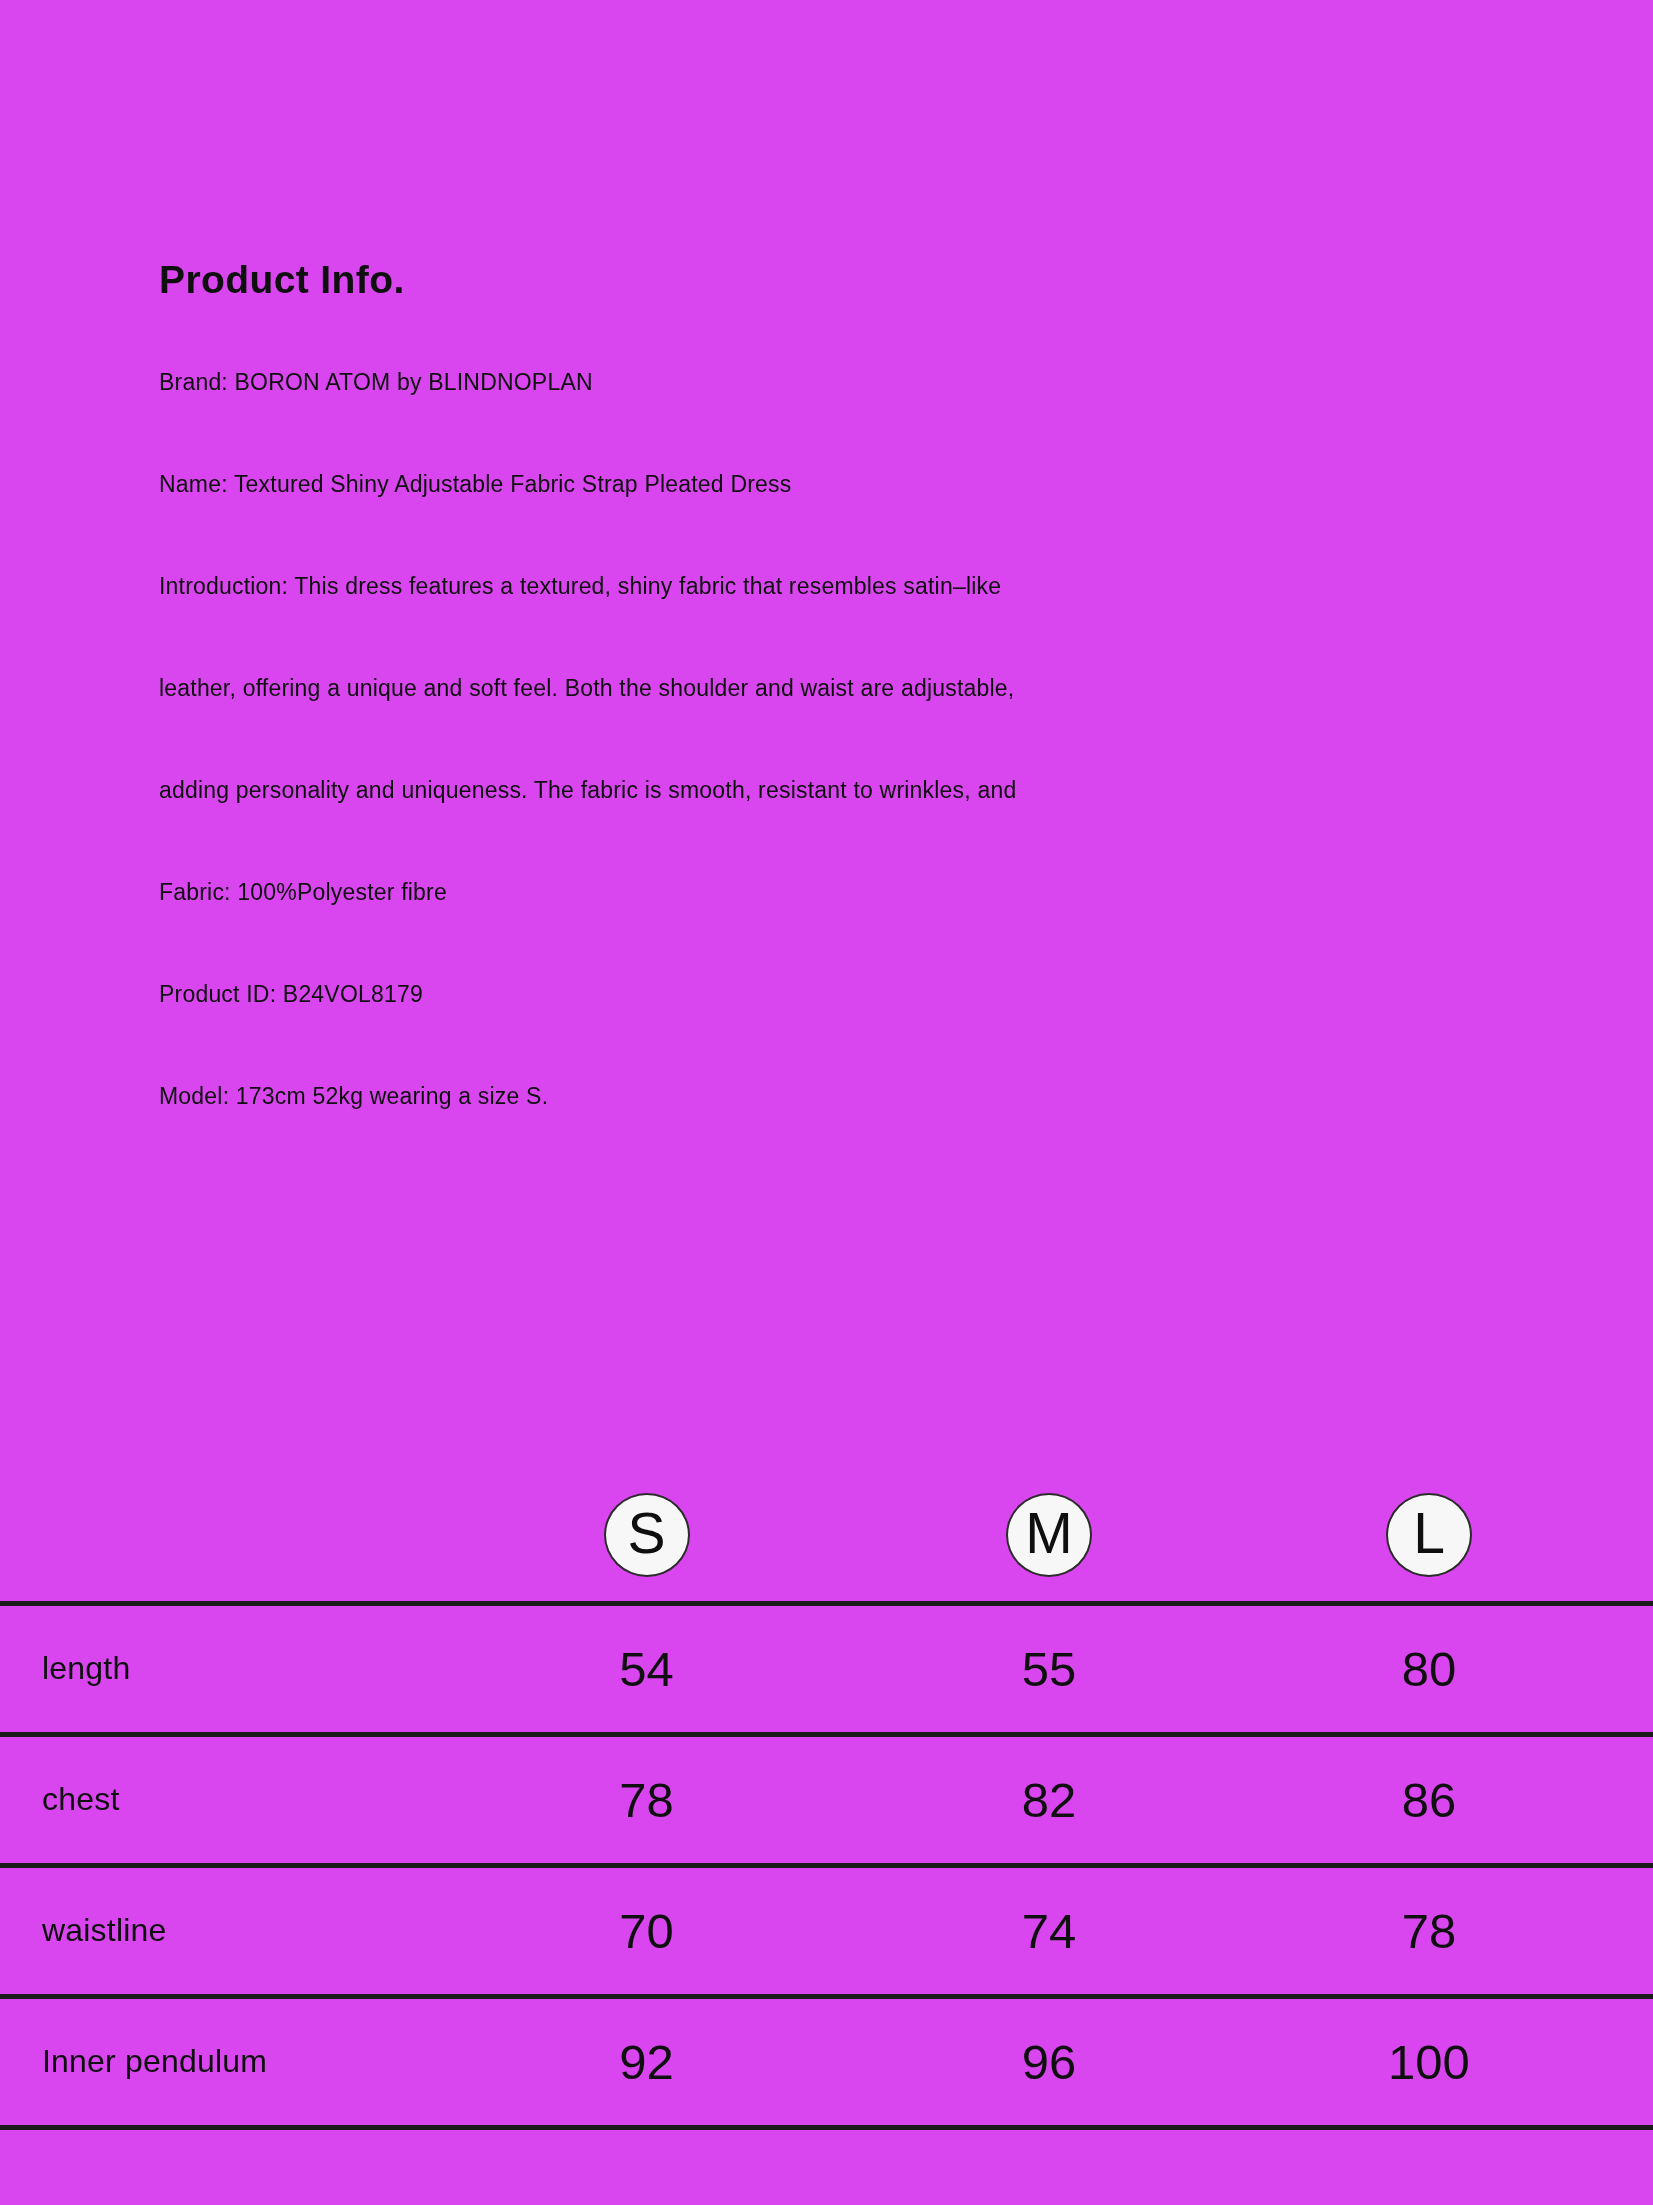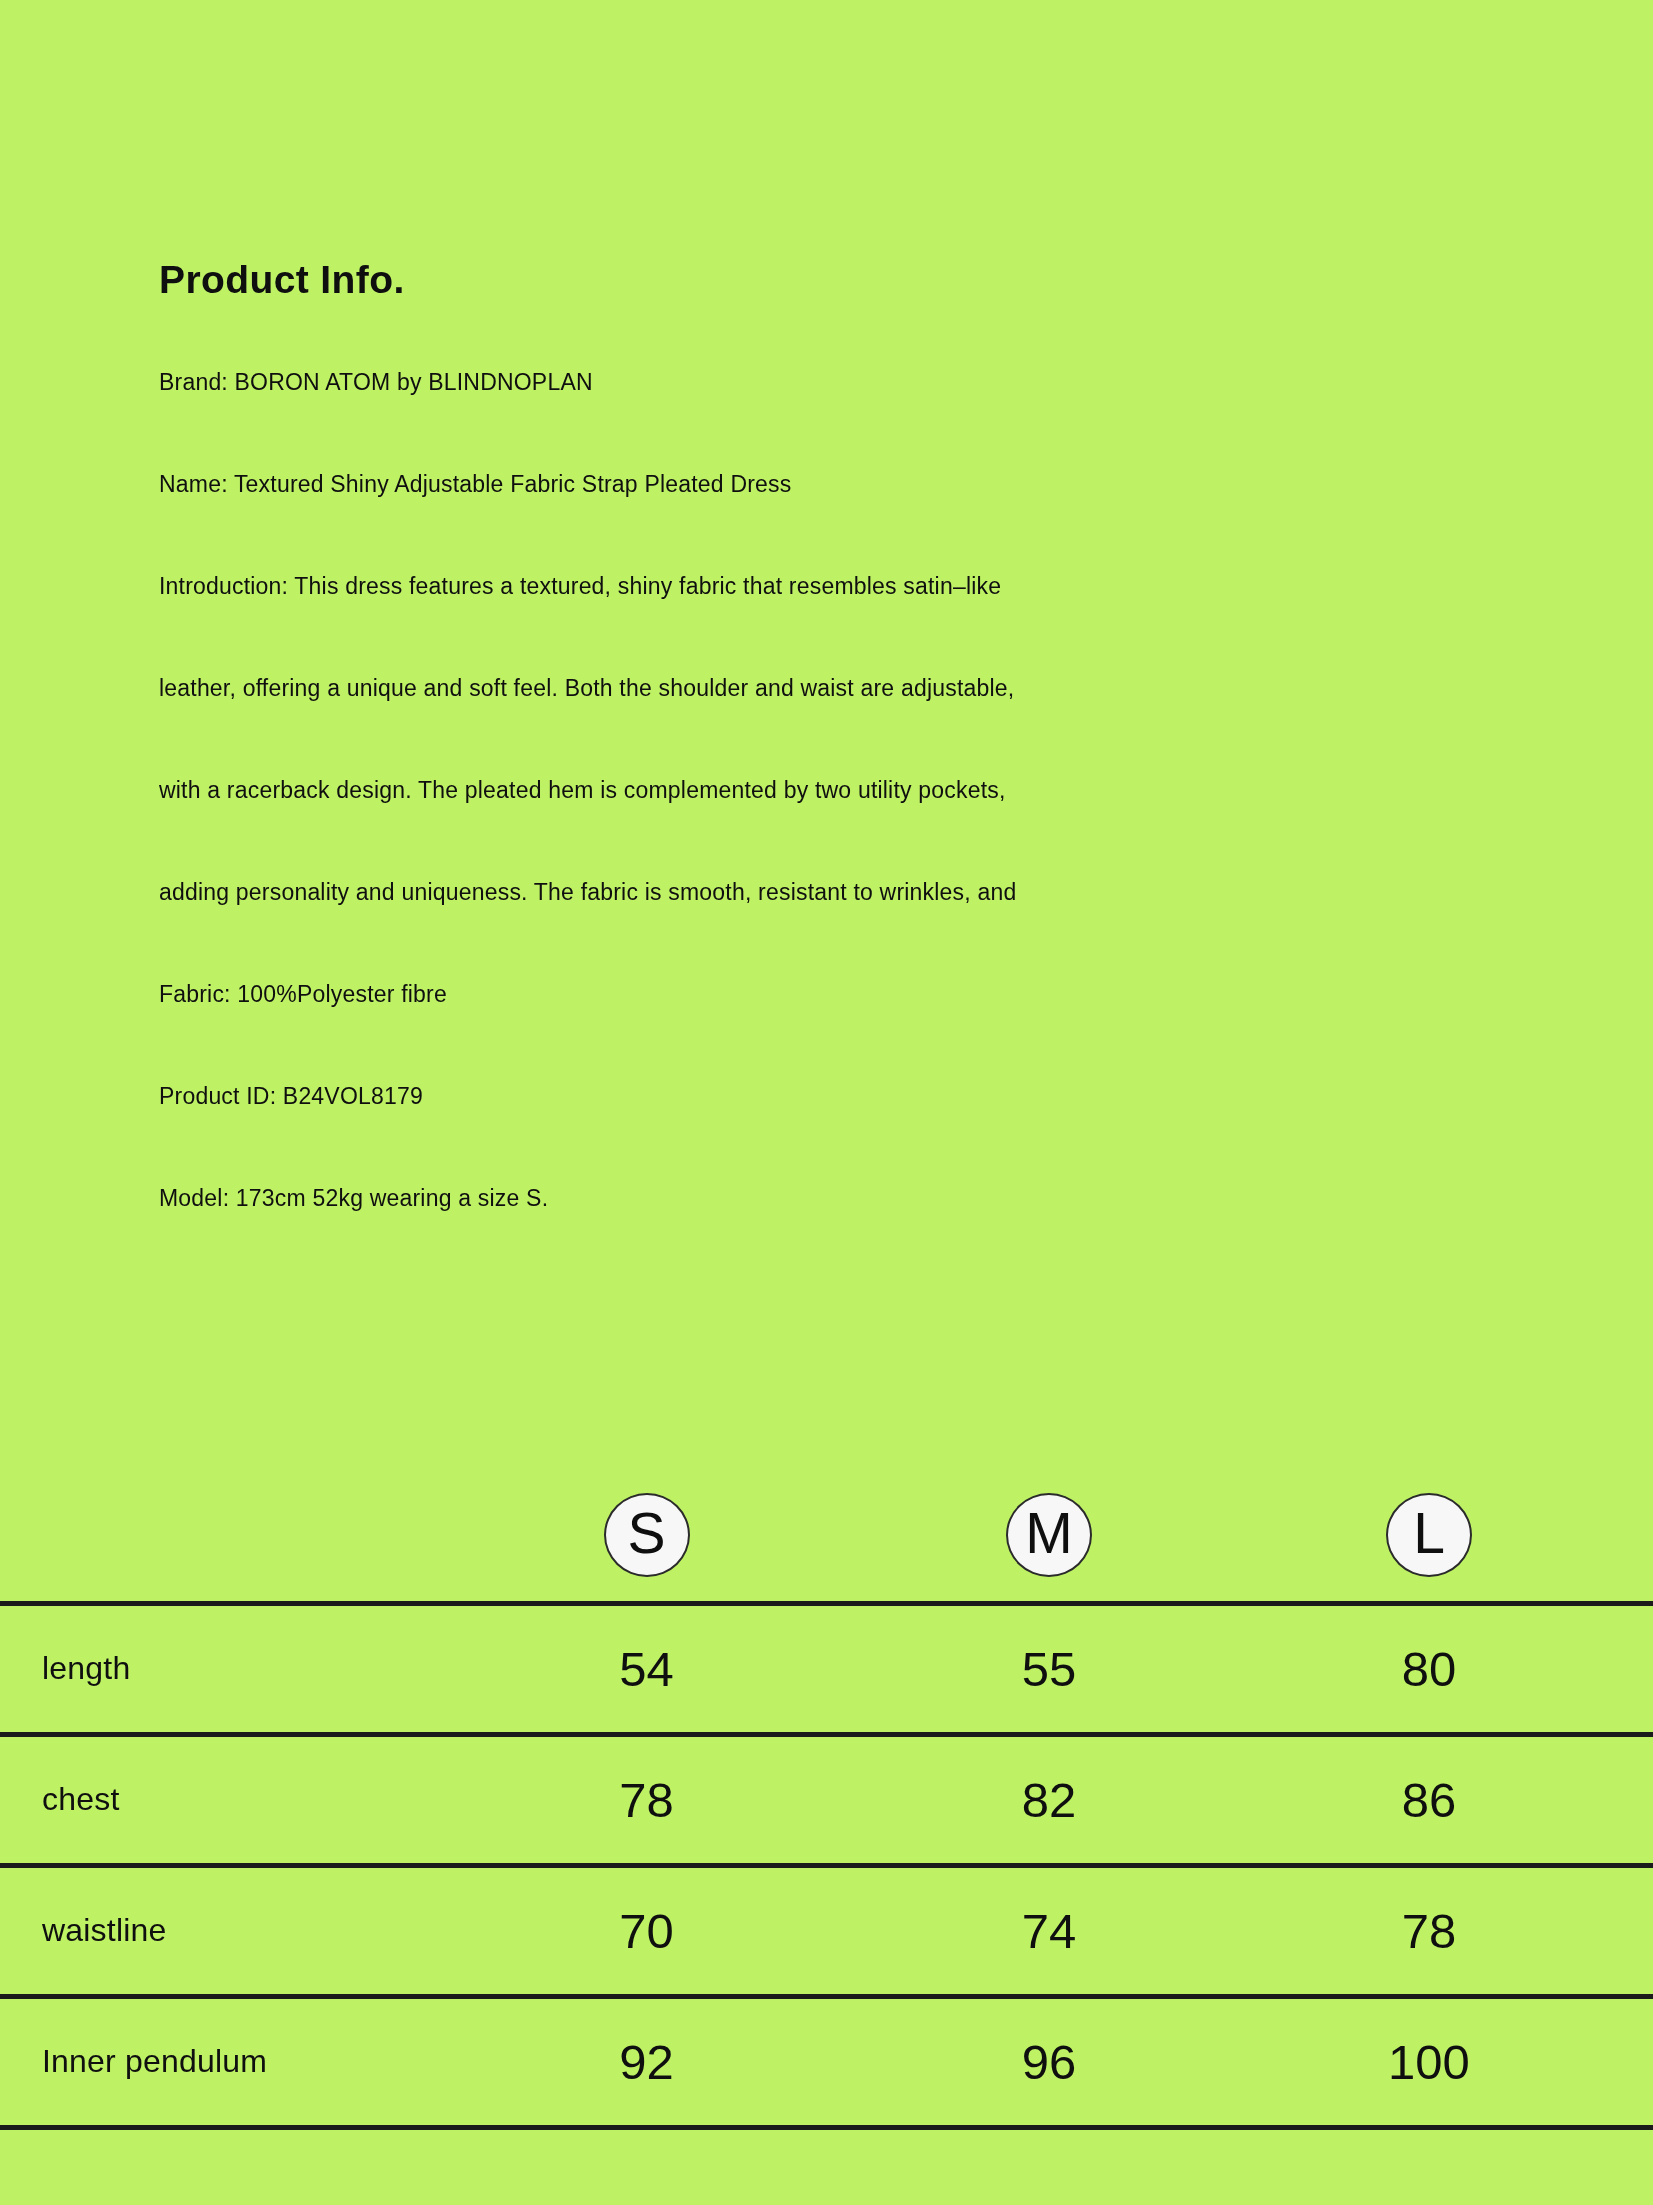--- a/index.html
+++ b/index.html
@@ -6,21 +6,21 @@
   html, body { background: #ffffff; }
   body {
     font-family: "Liberation Sans", "DejaVu Sans", sans-serif;
     color: #0f0f0f;
     -webkit-font-smoothing: antialiased;
   }
   .page {
     position: relative;
     width: 1653px;
     height: 2205px;
-    background: #bef264;
+    background: #d946ef;
     overflow: hidden;
   }
 
   
   .info-block {
     position: absolute;
     left: 159px;
     top: 229px;
     width: 1396px;
   }
@@ -93,21 +93,20 @@
 <body>
 
 <div class="page">
 
   <div class="info-block">
     <div class="info-title">Product Info.</div>
     <p class="info-line">Brand: BORON ATOM by BLINDNOPLAN</p>
     <p class="info-line">Name: Textured Shiny Adjustable Fabric Strap Pleated Dress</p>
     <p class="info-line">Introduction: This dress features a textured, shiny fabric that resembles satin–like</p>
     <p class="info-line">leather, offering a unique and soft feel. Both the shoulder and waist are adjustable,</p>
-    <p class="info-line">with a racerback design. The pleated hem is complemented by two utility pockets,</p>
     <p class="info-line">adding personality and uniqueness. The fabric is smooth, resistant to wrinkles, and</p>
     <p class="info-line">Fabric: 100%Polyester fibre</p>
     <p class="info-line">Product ID: B24VOL8179</p>
     <p class="info-line">Model: 173cm 52kg wearing a size S.</p>
   </div>
 
   <table class="size-table">
     <colgroup>
       <col class="c-label">
         <col class="c-s">

